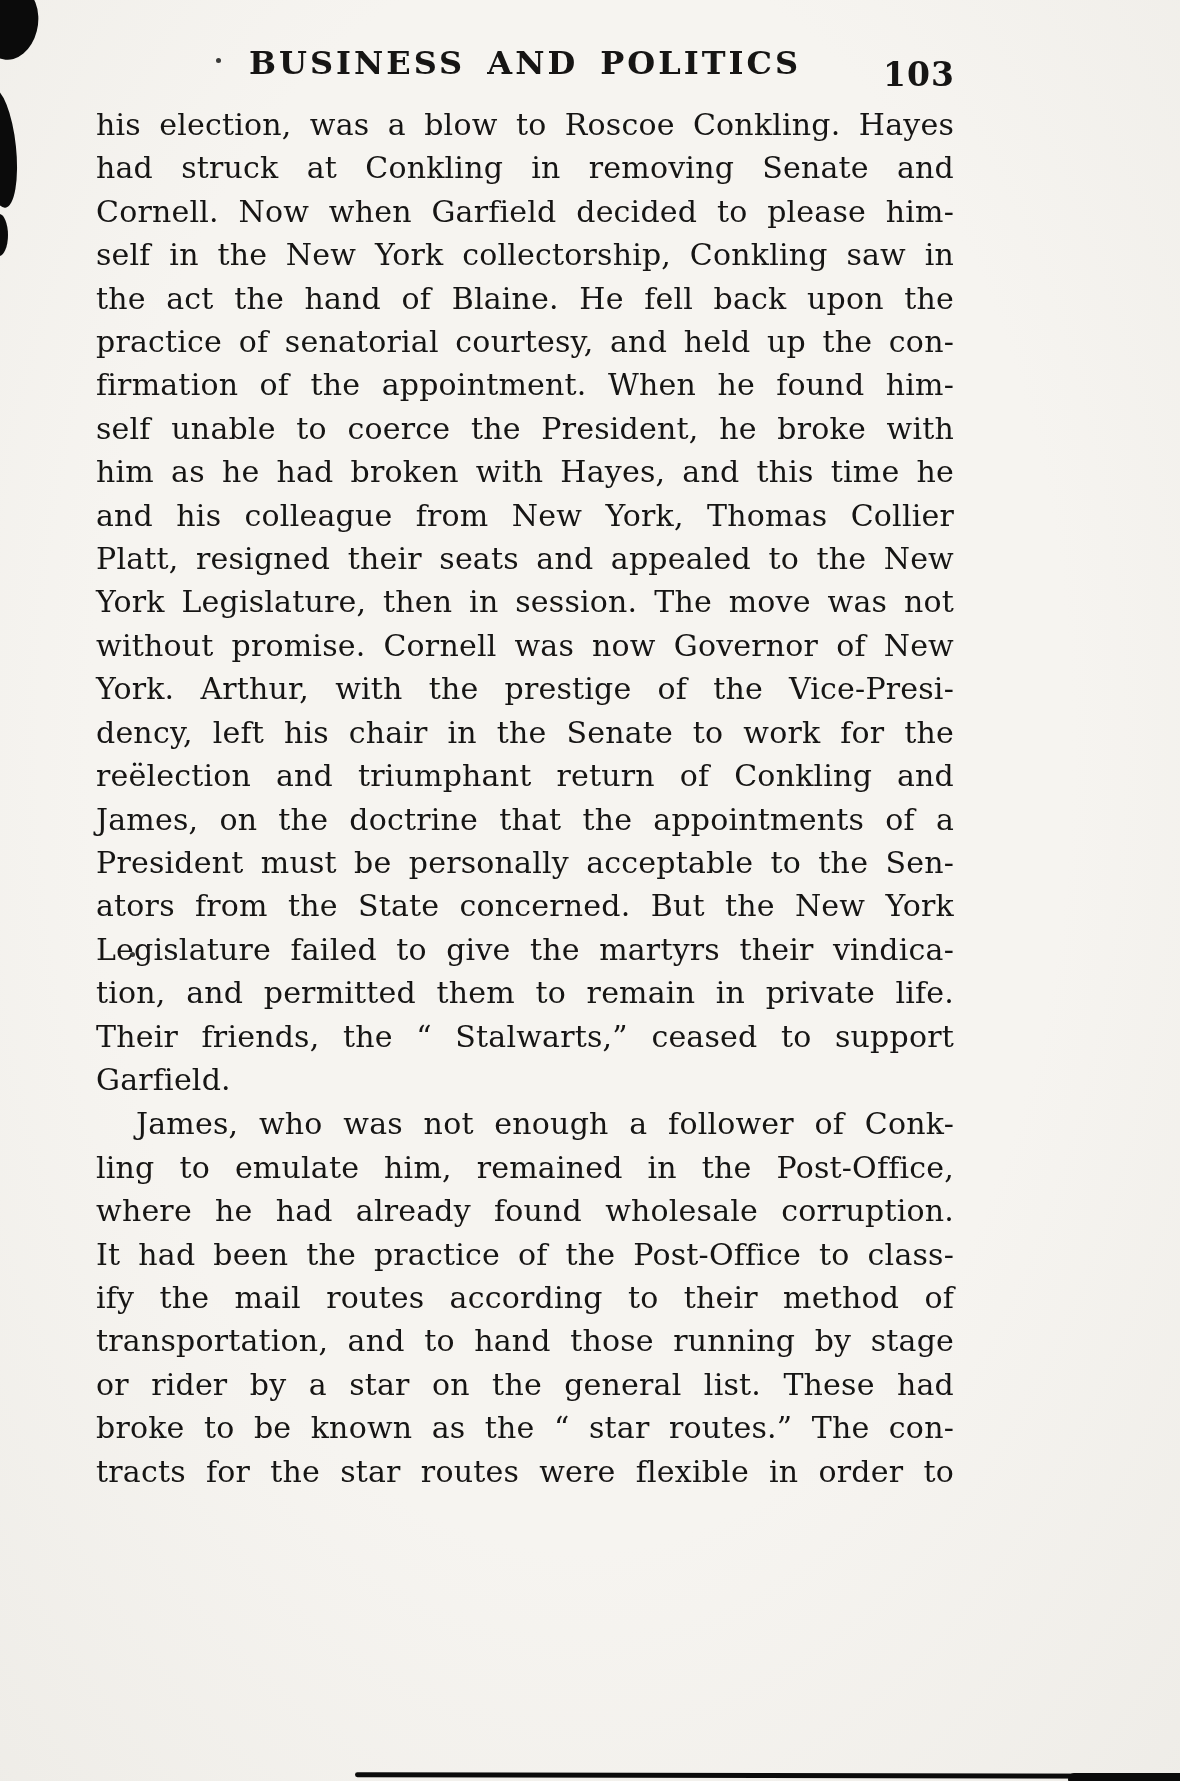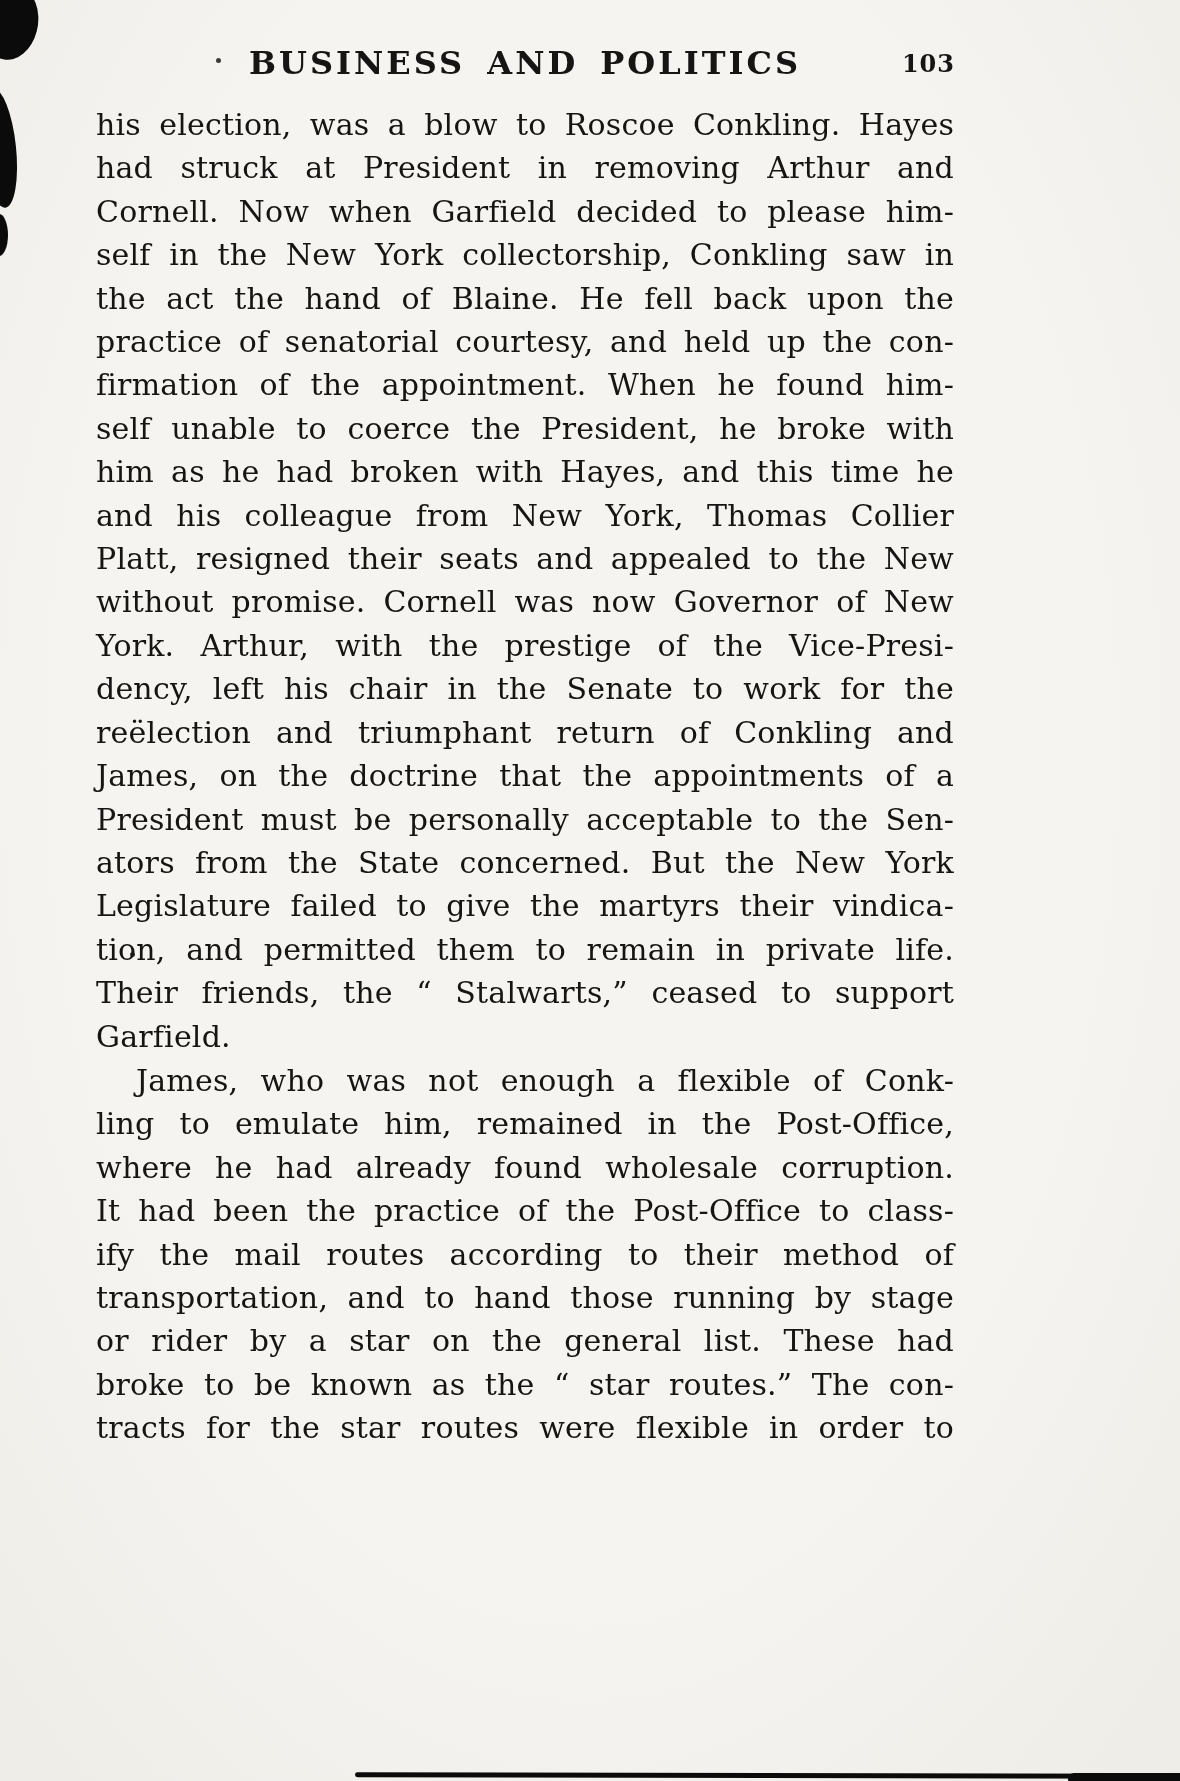--- a/index.html
+++ b/index.html
@@ -31,22 +31,22 @@
     text-align: center;
     font-size: 32px;
     font-weight: bold;
     letter-spacing: 3px;
     word-spacing: 8px;
     line-height: 46px;
   }
   .page-number {
     position: absolute;
     right: 0;
-    top: 1px;
-    font-size: 24px;
+    top: 12px;
+    font-size: 33px;
     font-weight: bold;
     line-height: 46px;
     letter-spacing: 1px;
   }
   
   .body-text {
     position: absolute;
     top: 102px;
     left: 95px;
     width: 860px;
@@ -110,44 +110,45 @@
   <div class="speck speck-margin"></div>
 
   <div class="header">
     <span class="header-title">BUSINESS AND POLITICS</span>
     <span class="page-number">103</span>
   </div>
 
   <div class="body-text" id="paragraphs">
       <div class="paragraph">
         <div class="line">his election, was a blow to Roscoe Conkling. Hayes</div>
-        <div class="line">had struck at President in removing Arthur and</div>
+        <div class="line">had struck at Conkling in removing Senate and</div>
         <div class="line">Cornell. Now when Garfield decided to please him-</div>
         <div class="line">self in the New York collectorship, Conkling saw in</div>
         <div class="line">the act the hand of Blaine. He fell back upon the</div>
         <div class="line">practice of senatorial courtesy, and held up the con-</div>
         <div class="line">firmation of the appointment. When he found him-</div>
         <div class="line">self unable to coerce the President, he broke with</div>
         <div class="line">him as he had broken with Hayes, and this time he</div>
         <div class="line">and his colleague from New York, Thomas Collier</div>
         <div class="line">Platt, resigned their seats and appealed to the New</div>
+        <div class="line">York Legislature, then in session. The move was not</div>
         <div class="line">without promise. Cornell was now Governor of New</div>
         <div class="line">York. Arthur, with the prestige of the Vice-Presi-</div>
         <div class="line">dency, left his chair in the Senate to work for the</div>
         <div class="line">reëlection and triumphant return of Conkling and</div>
         <div class="line">James, on the doctrine that the appointments of a</div>
         <div class="line">President must be personally acceptable to the Sen-</div>
         <div class="line">ators from the State concerned. But the New York</div>
         <div class="line">Legislature failed to give the martyrs their vindica-</div>
         <div class="line">tion, and permitted them to remain in private life.</div>
         <div class="line">Their friends, the “ Stalwarts,” ceased to support</div>
         <div class="line last-line">Garfield.</div>
       </div>
       <div class="paragraph">
-        <div class="line indent">James, who was not enough a flexible of Conk-</div>
+        <div class="line indent">James, who was not enough a follower of Conk-</div>
         <div class="line">ling to emulate him, remained in the Post-Office,</div>
         <div class="line">where he had already found wholesale corruption.</div>
         <div class="line">It had been the practice of the Post-Office to class-</div>
         <div class="line">ify the mail routes according to their method of</div>
         <div class="line">transportation, and to hand those running by stage</div>
         <div class="line">or rider by a star on the general list. These had</div>
         <div class="line">broke to be known as the “ star routes.” The con-</div>
         <div class="line">tracts for the star routes were flexible in order to</div>
       </div>
     </div>

